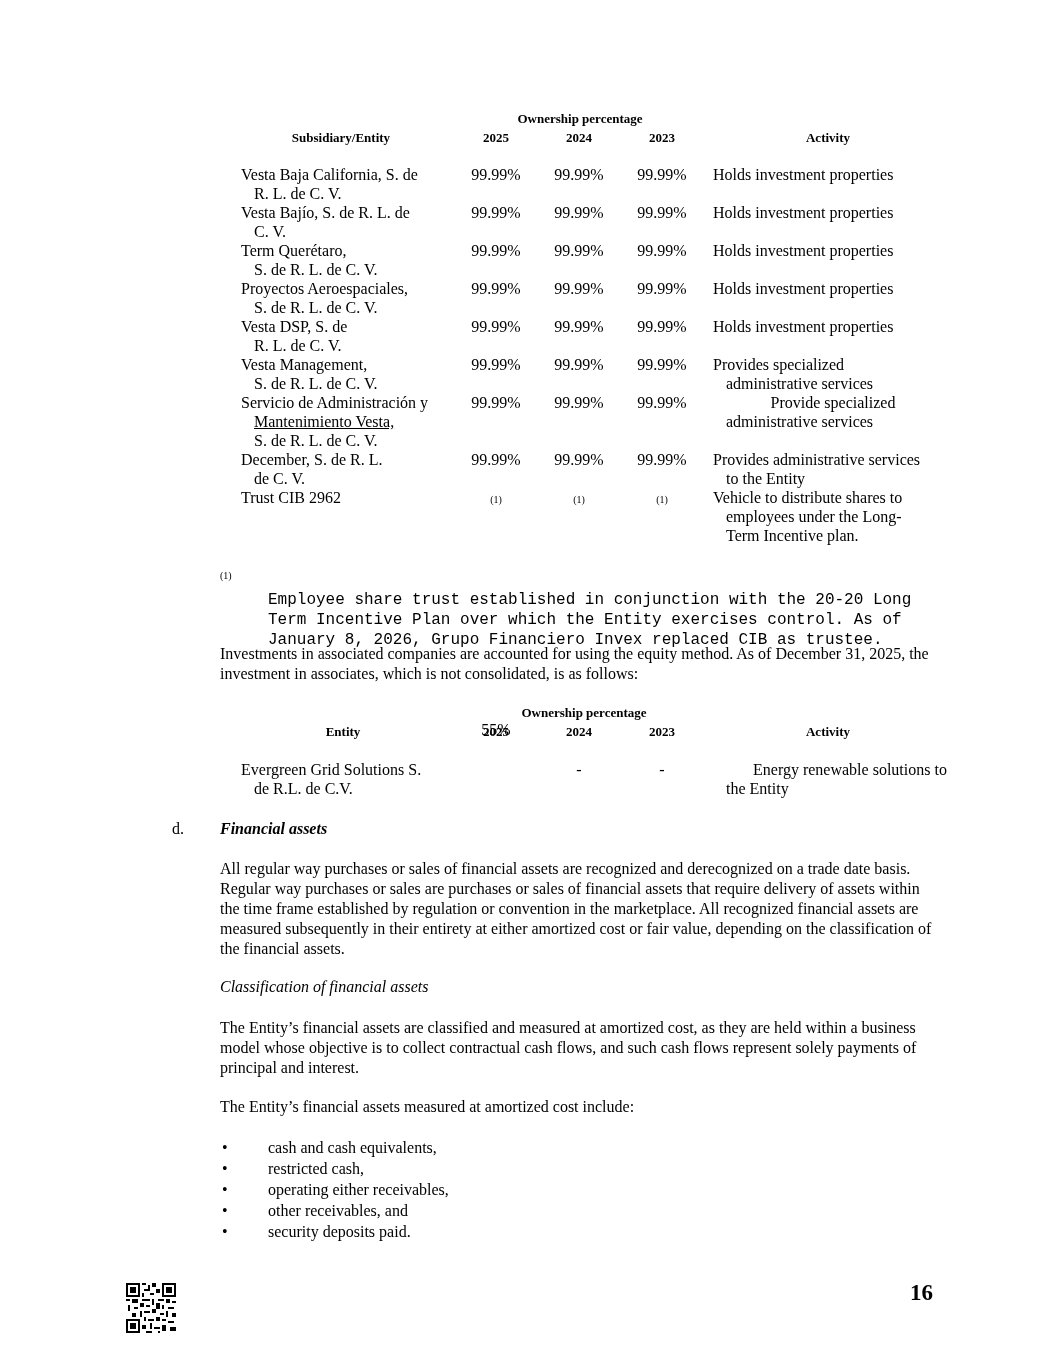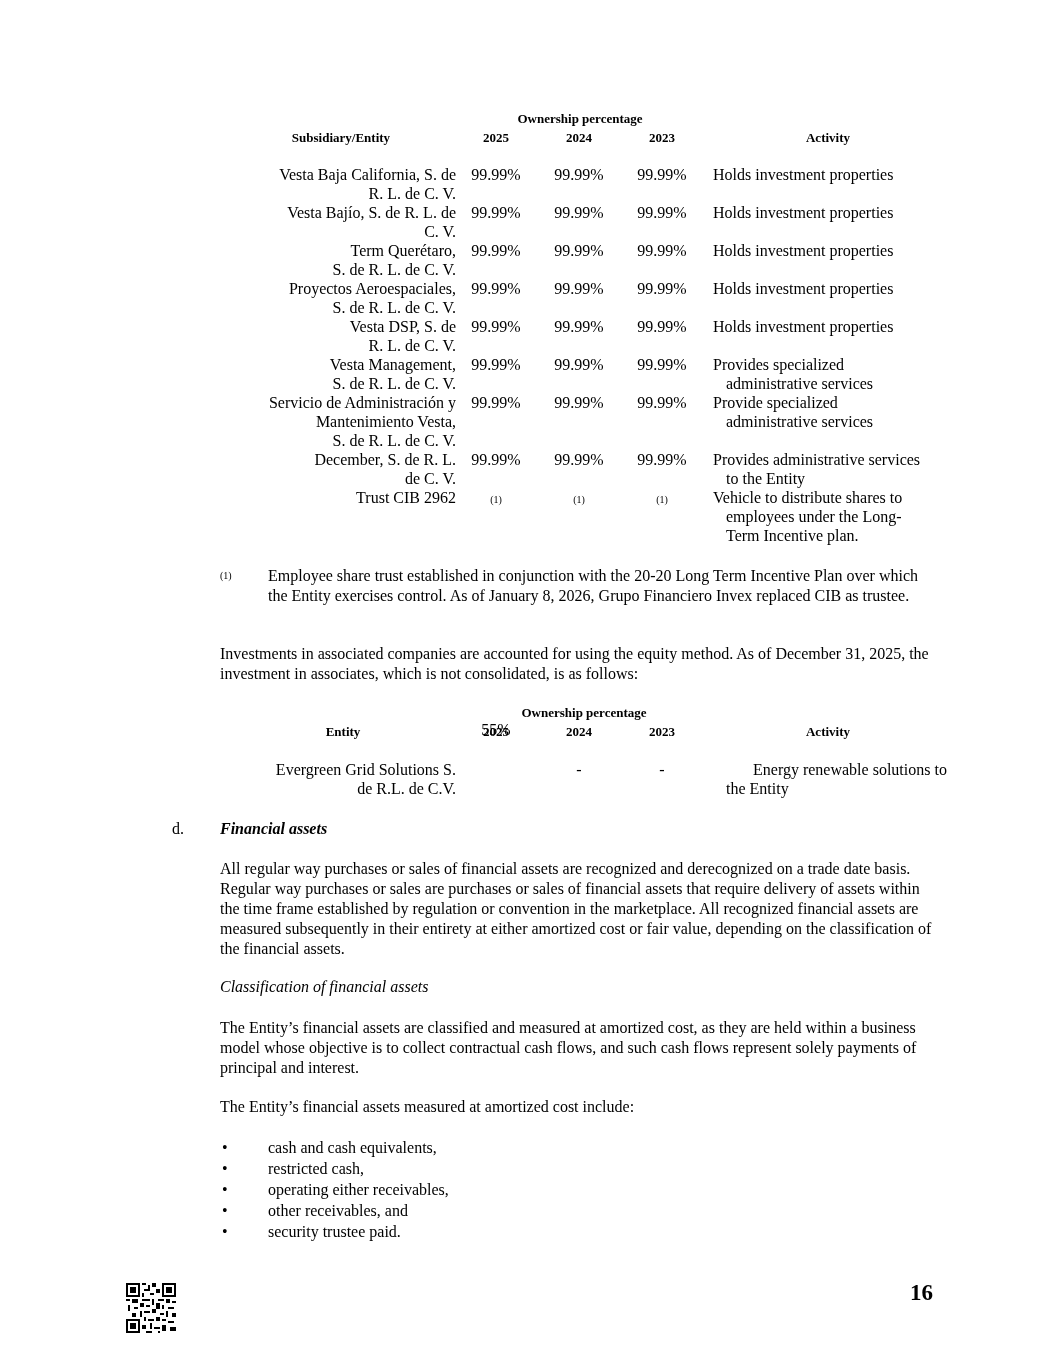--- a/index.html
+++ b/index.html
@@ -3,21 +3,21 @@
 <meta charset="utf-8">
 <style>
   html, body { margin: 0; padding: 0; background: #ffffff; }
   body {
     width: 1055px; height: 1365px; position: relative; overflow: hidden;
     font-family: "Liberation Serif", serif; color: #000; font-size: 16px;
   }
   .abs { position: absolute; }
   .hdr { font-weight: bold; font-size: 13px; text-align: center; position: absolute; white-space: nowrap; }
   .cell { position: absolute; line-height: 19px; }
-  .ent { left: 241px; width: 215px; text-align: right; }
+  .ent { left: 241px; width: 215px; }
   .ent .l2 { padding-left: 13px; display: block; }
   .pct { width: 70px; text-align: center; }
   .act { left: 713px; width: 240px; }
   .act .l2 { padding-left: 13px; display: block; }
   .fn-mark { font-size: 10px; }
   .para { position: absolute; left: 220px; width: 720px; line-height: 20px; }
   .bul { position: absolute; left: 222px; line-height: 21px; }
   .bul-text { position: absolute; left: 268px; line-height: 21px; }
 </style>
 </head>
@@ -100,28 +100,28 @@
         <div class="cell pct" style="left:544px; top:355px;">99.99%</div>
         <div class="cell pct" style="left:627px; top:355px;">99.99%</div>
         <div class="cell act" style="top:355px;">
           <span style="display: block;">Provides specialized</span>
           <span class="l2" style="display: block;">administrative services</span>
         </div>
       </div>
       <div>
         <div class="cell ent" style="top:393px;">
           <span style="display: block;">Servicio de Administración y</span>
-          <span class="l2" style="display: block;">Mantenimiento Vesta,</span>
+          <span class="l2" style="display: block; text-decoration: underline;">Mantenimiento Vesta,</span>
           <span class="l2" style="display: block;">S. de R. L. de C. V.</span>
         </div>
         <div class="cell pct" style="left:461px; top:393px;">99.99%</div>
         <div class="cell pct" style="left:544px; top:393px;">99.99%</div>
         <div class="cell pct" style="left:627px; top:393px;">99.99%</div>
         <div class="cell act" style="top:393px;">
-          <span style="display: block;">Provide specialized</span>
+          <span style="display: block; text-align: center;">Provide specialized</span>
           <span class="l2" style="display: block;">administrative services</span>
         </div>
       </div>
       <div>
         <div class="cell ent" style="top:450px;">
           <span style="display: block;">December, S. de R. L.</span>
           <span class="l2" style="display: block;">de C. V.</span>
         </div>
         <div class="cell pct" style="left:461px; top:450px;">99.99%</div>
         <div class="cell pct" style="left:544px; top:450px;">99.99%</div>
@@ -141,21 +141,21 @@
         <div class="cell act" style="top:488px;">
           <span style="display: block;">Vehicle to distribute shares to</span>
           <span class="l2" style="display: block;">employees under the Long-</span>
           <span class="l2" style="display: block;">Term Incentive plan.</span>
         </div>
       </div>
     </div>
 </div>
 
 <div class="abs fn-mark" style="left:220px; top:570px;">(1)</div>
-<div class="para" style="left:268px; width:670px; top:566px;">Employee share trust established in conjunction with the 20-20 Long Term Incentive Plan over which the Entity exercises control. As of January 8, 2026, Grupo Financiero Invex replaced CIB as trustee.</div>
+<div class="para" style="left:268px; width:670px; top:590px;font-family:Liberation Mono, monospace;">Employee share trust established in conjunction with the 20-20 Long Term Incentive Plan over which the Entity exercises control. As of January 8, 2026, Grupo Financiero Invex replaced CIB as trustee.</div>
 
 <div class="para" style="top:644px;">Investments in associated companies are accounted for using the equity method. As of December 31, 2025, the investment in associates, which is not consolidated, is as follows:</div>
 
 <div>
   <div class="hdr" style="left:484px; width:200px; top:705px;">Ownership percentage</div>
   <div class="hdr" style="left:243px; width:200px; top:724px;">Entity</div>
   <div class="hdr" style="left:461px; width:70px; top:724px;">2025</div>
   <div class="hdr" style="left:544px; width:70px; top:724px;">2024</div>
   <div class="hdr" style="left:627px; width:70px; top:724px;">2023</div>
   <div class="hdr" style="left:713px; width:230px; top:724px;">Activity</div>
@@ -187,21 +187,21 @@
 <div id="bullets">
     <div class="bul" style="top:1137px;">•</div>
     <div class="bul-text" style="top:1137px;">cash and cash equivalents,</div>
     <div class="bul" style="top:1158px;">•</div>
     <div class="bul-text" style="top:1158px;">restricted cash,</div>
     <div class="bul" style="top:1179px;">•</div>
     <div class="bul-text" style="top:1179px;">operating either receivables,</div>
     <div class="bul" style="top:1200px;">•</div>
     <div class="bul-text" style="top:1200px;">other receivables, and</div>
     <div class="bul" style="top:1221px;">•</div>
-    <div class="bul-text" style="top:1221px;">security trustee paid.</div>
+    <div class="bul-text" style="top:1221px;">security deposits paid.</div>
   </div>
 
 <svg class="abs" style="left:126px; top:1283px;" width="50" height="50" viewBox="0 0 25 25">
   <rect x="0" y="0" width="25" height="25" fill="#fff"></rect>
   <g fill="#000">
     <rect x="0" y="0" width="7" height="7"></rect>
       <rect x="1" y="1" width="5" height="5" fill="#fff"></rect>
       <rect x="2" y="2" width="3" height="3"></rect>
     <rect x="18" y="0" width="7" height="7"></rect>
       <rect x="19" y="1" width="5" height="5" fill="#fff"></rect>

